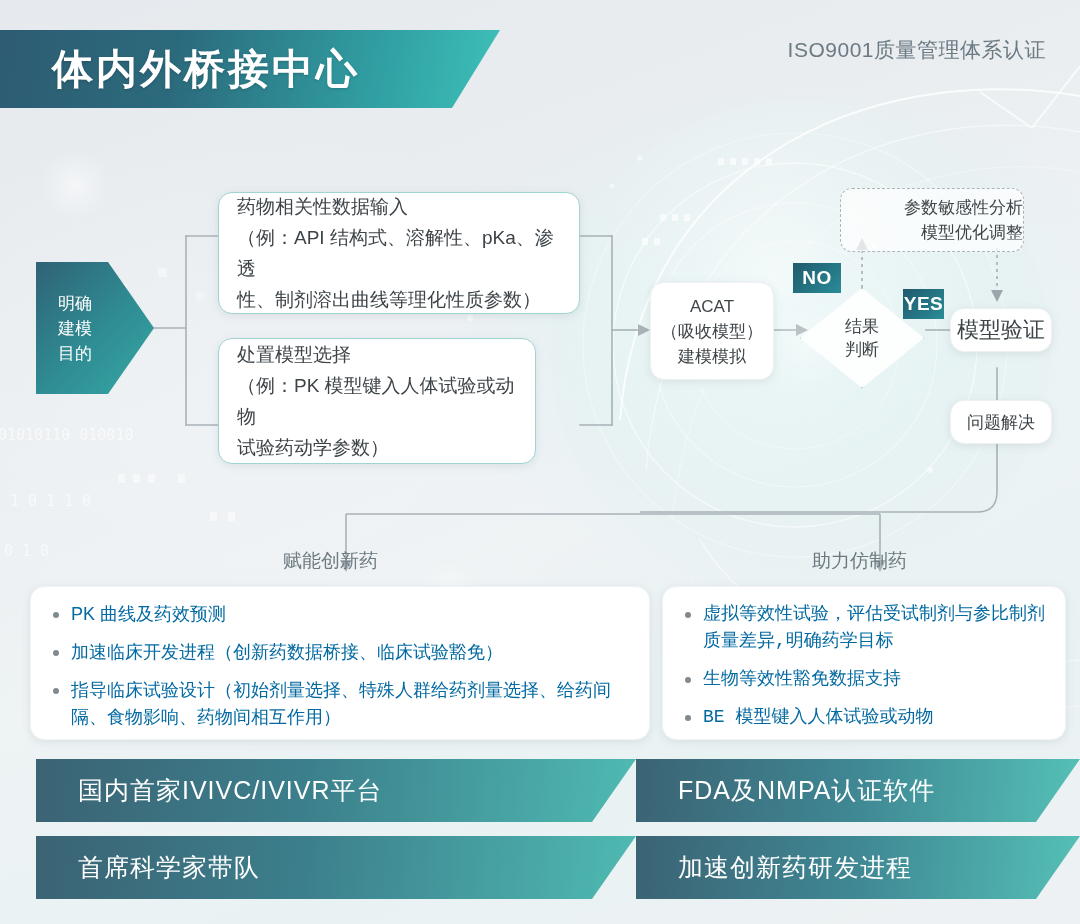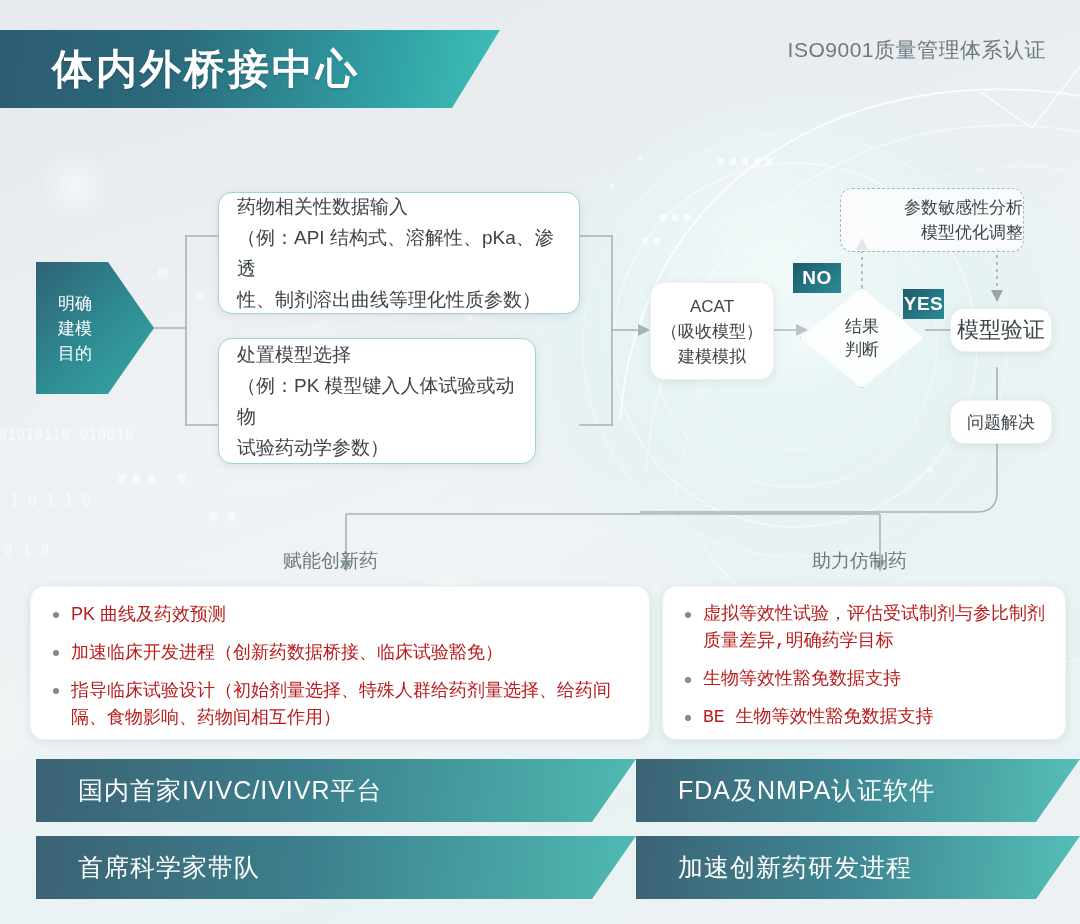--- a/index.html
+++ b/index.html
@@ -66,21 +66,21 @@
   #tagNo{left:793px;top:263px;width:48px;height:30px;}
   #tagYes{left:903px;top:289px;width:41px;height:30px;}
 
   
   .sectionLabel{position:absolute;font-size:19px;color:#6d7a81;}
   .listcard{position:absolute;background:#fff;border-radius:14px;
     box-shadow:0 2px 9px rgba(90,110,120,.13);border:1px solid #f0f3f4;
     box-sizing:border-box;}
   .listcard ul{list-style:none;margin:0;padding:14px 18px 14px 16px;}
   .listcard li{position:relative;padding-left:24px;margin:0 0 11px 0;
-    font-size:18px;line-height:27px;color:#b91c1c;}
+    font-size:18px;line-height:27px;color:#0369a1;}
   .listcard li:last-child{margin-bottom:0;}
   .listcard li::before{content:"";position:absolute;left:6px;top:11px;
     width:6px;height:6px;border-radius:50%;background:#80898e;}
 
   
   .bannerRow{position:absolute;left:0;width:1080px;height:63px;}
   .banner{position:absolute;top:0;height:63px;display:flex;align-items:center;
     color:#fff;font-size:25px;letter-spacing:1px;box-sizing:border-box;padding-left:42px;}
   .b1{left:36px;width:600px;
     background:linear-gradient(95deg,#3b6374 0%,#3c7f8c 45%,#4fbab2 100%);
@@ -275,21 +275,21 @@
       <li>PK 曲线及药效预测</li>
       <li>加速临床开发进程（创新药数据桥接、临床试验豁免）</li>
       <li>指导临床试验设计（初始剂量选择、特殊人群给药剂量选择、给药间隔、食物影响、药物间相互作用）</li>
     </ul>
   </div>
 
   <div class="listcard" style="left:662px;top:586px;width:404px;height:154px;font-family:Liberation Mono, monospace;">
     <ul>
       <li>虚拟等效性试验，评估受试制剂与参比制剂质量差异,明确药学目标</li>
       <li>生物等效性豁免数据支持</li>
-      <li>BE 生物等效性豁免数据支持</li>
+      <li>BE 模型键入人体试验或动物</li>
     </ul>
   </div>
 
   <div class="bannerRow" style="top:759px;">
     <div class="banner b1">国内首家IVIVC/IVIVR平台</div>
     <div class="banner b2">FDA及NMPA认证软件</div>
   </div>
   <div class="bannerRow" style="top:836px;">
     <div class="banner b2">加速创新药研发进程</div>
     <div class="banner b1">首席科学家带队</div>

